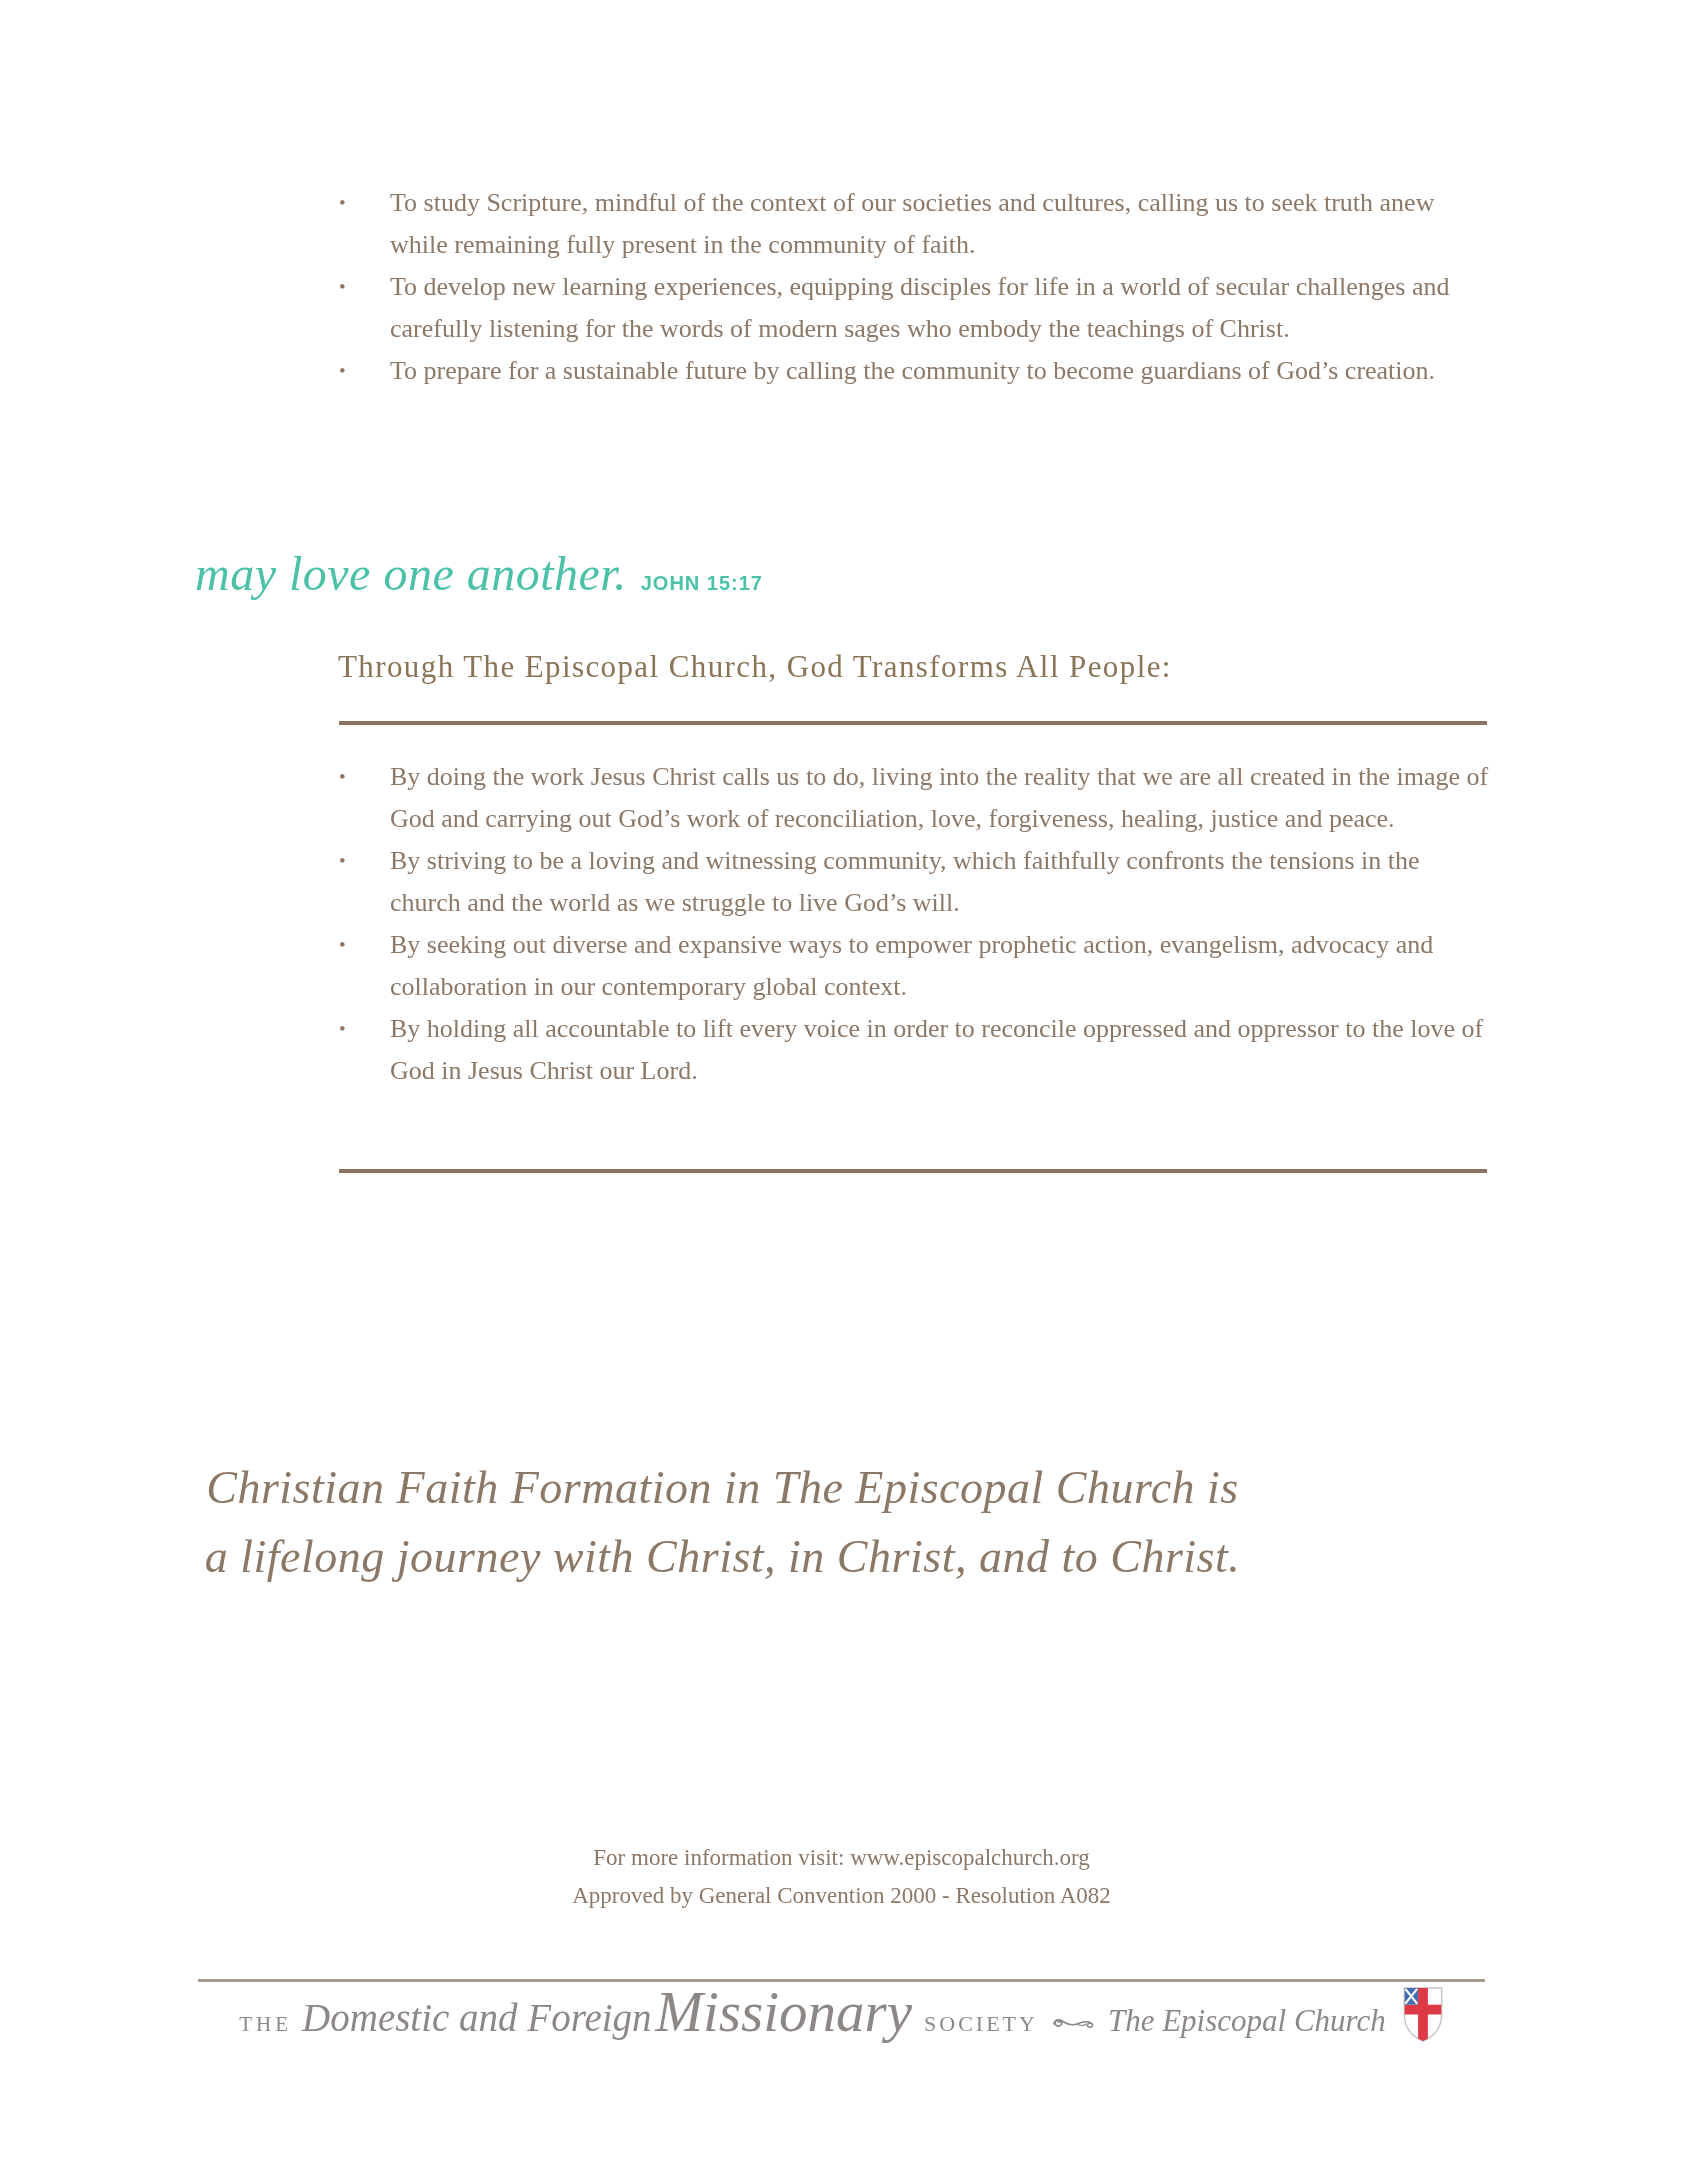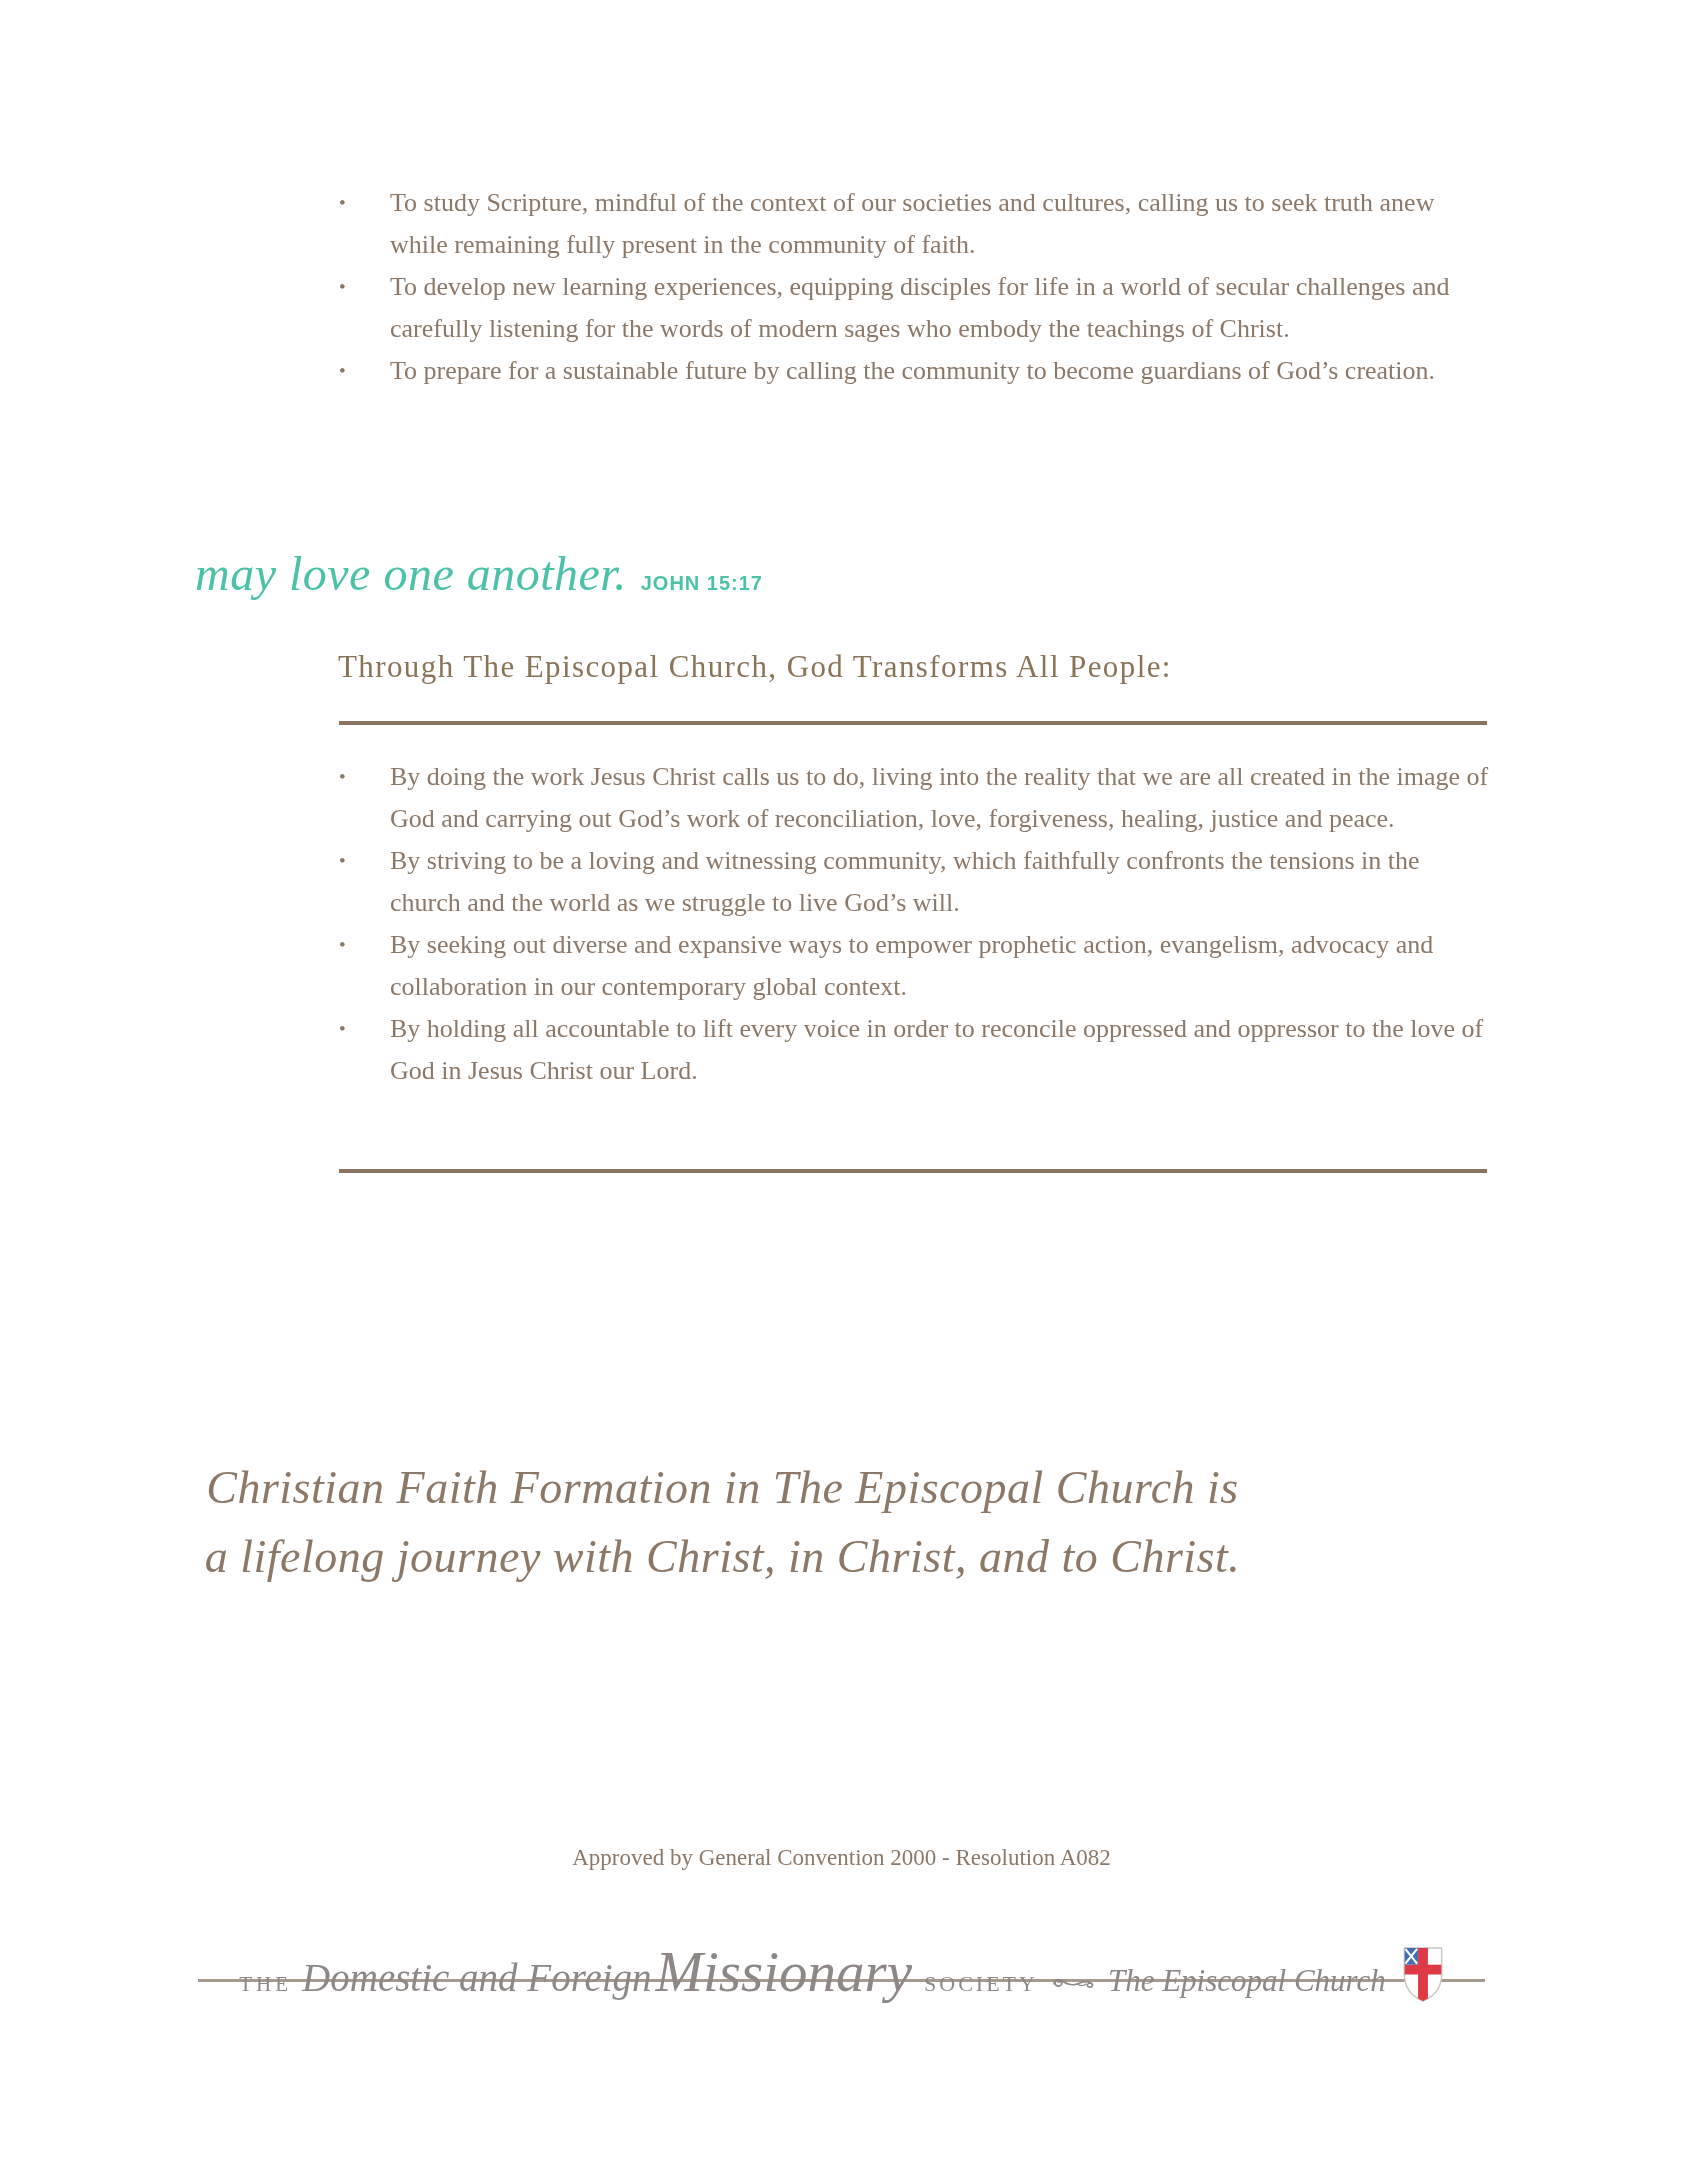--- a/index.html
+++ b/index.html
@@ -120,21 +120,21 @@
     width:1683px;
     text-align:center;
     font-size:23px;
     line-height:38px;
     color:var(--text-brown);
   }
 
   
   .logo-line{
     position:absolute;
-    top:1934px;
+    top:1974px;
     left:0;
     width:1683px;
     display:flex;
     justify-content:center;
     align-items:baseline;
     color:var(--logo-gray);
     white-space:nowrap;
   }
   .lg-the{
     font-size:21px;
@@ -220,20 +220,21 @@
   </ul>
 
   <hr class="rule rule-bottom">
 
   <div class="statement">
     <div>Christian Faith Formation in The Episcopal Church is</div>
     <div>a lifelong journey with Christ, in Christ, and to Christ.</div>
   </div>
 
   <div class="footer-info">
+    <div>For more information visit: www.episcopalchurch.org</div>
     <div>Approved by General Convention 2000 - Resolution A082</div>
   </div>
 
   <hr class="footer-rule">
 
   <div class="logo-line">
     <span class="lg-the">THE</span>
     <span class="lg-df">Domestic and Foreign</span>
     <span class="lg-missionary">Missionary</span>
     <span class="lg-society">SOCIETY</span>

